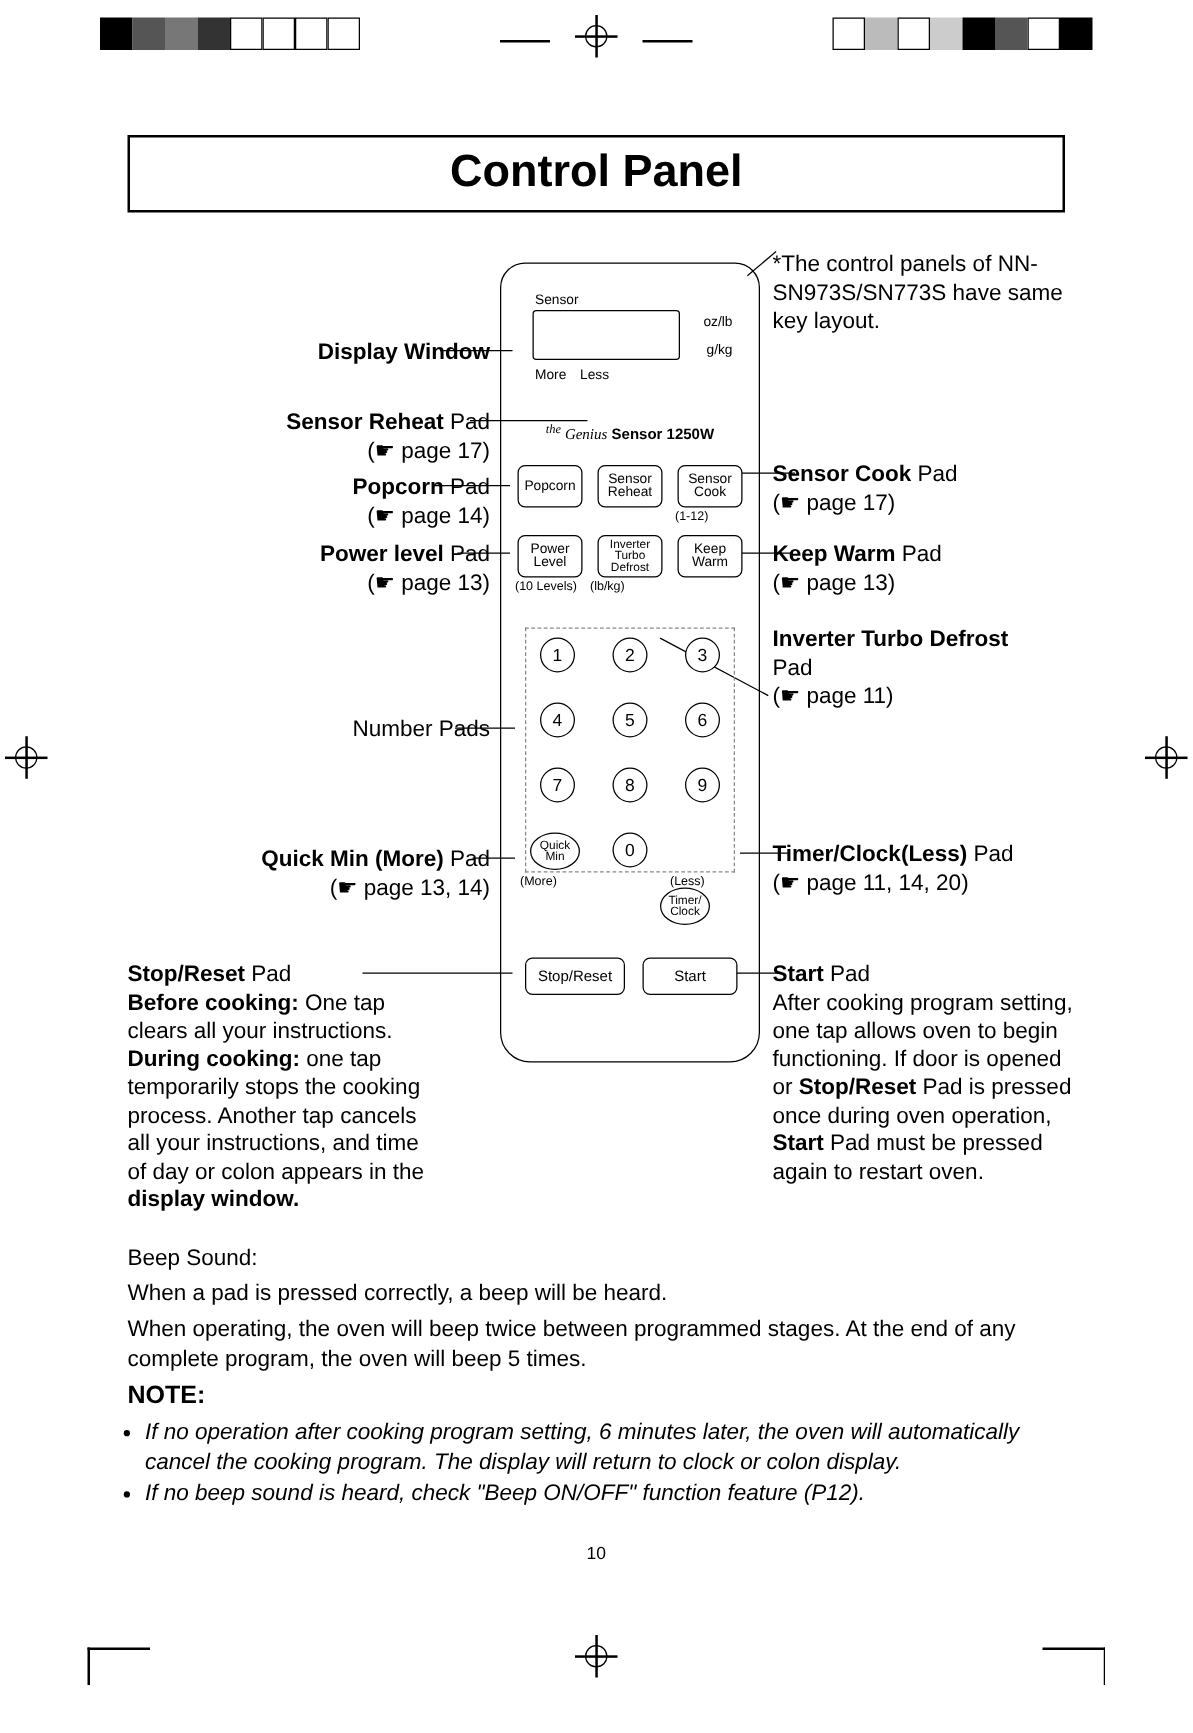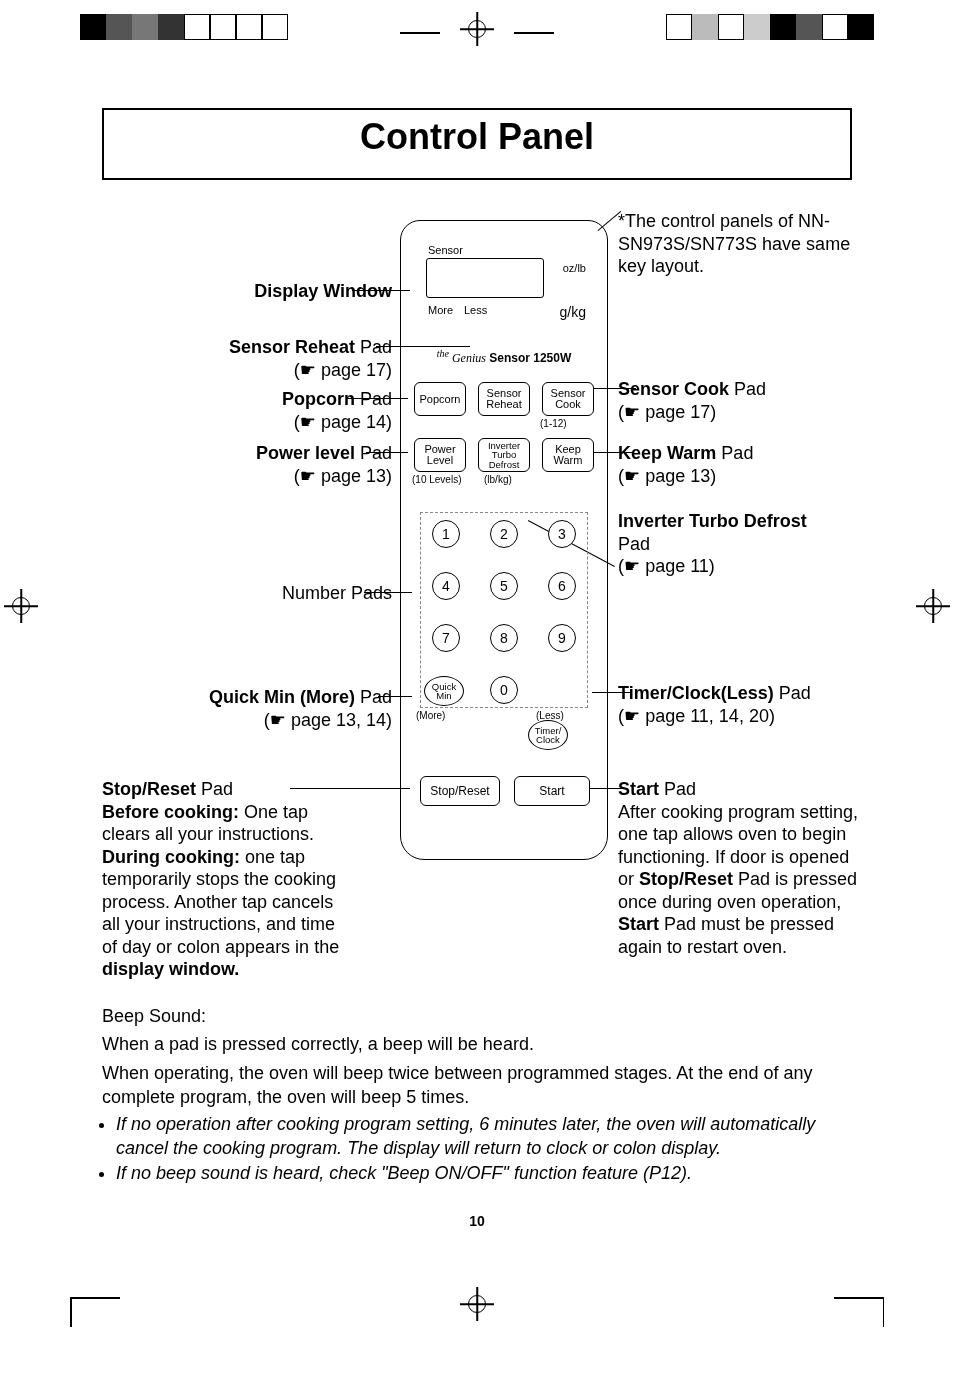--- a/index.html
+++ b/index.html
@@ -31,21 +31,21 @@
   .side-cross.left { left:4px; }
   .side-cross.right { right:4px; }
 
   
   .page { position:relative; padding: 12px 50px 40px 50px; }
 
   .title-box {
     border: 2px solid #000;
     margin: 48px 52px 30px 52px;
     text-align: center;
-    padding: 6px 0 20px 0;
+    padding: 6px 0 10px 0;
   }
   .title-box h1 {
     margin:0;
     font-size: 36px;
     font-weight: bold;
   }
 
   
   .diagram {
     position: relative;
@@ -82,21 +82,21 @@
   
   .disp {
     position:absolute;
     left:22px; top:24px;
     right:22px;
     height:78px;
   }
   .disp .sensor-lbl { position:absolute; left:6px; top:0; font-size:11px; }
   .disp .screen { position:absolute; left:4px; top:14px; right:42px; height:40px; border:1.4px solid #000; border-radius:3px; }
   .disp .unit1 { position:absolute; right:0; top:18px; font-size:11px; }
-  .disp .unit2 { position:absolute; right:0; top:40px; font-size:14px;margin-top:20px; }
+  .disp .unit2 { position:absolute; right:0; top:40px; font-size:11px; }
   .disp .more  { position:absolute; left:6px;  top:60px; font-size:11px; }
   .disp .less  { position:absolute; left:42px; top:60px; font-size:11px; }
 
   .brand { position:absolute; left:0; right:0; top:128px; text-align:center; font-size:12px; }
   .brand .g { font-style:italic; font-family: Liberation Serif, serif; }
   .brand .s { font-weight:bold; }
 
   
   .fpad {
     position:absolute;
@@ -141,21 +141,21 @@
   
   .lead { position:absolute; height:1.4px; background:#000; }
 
   
   .body-text { margin: 0 52px; font-size:18px; line-height:1.35; }
   .body-text p { margin: 0 0 4px 0; }
   .note-h { font-weight:bold; font-size:20px; margin-top:10px; }
   .bullets { margin:2px 0 0 0; padding-left:14px;font-style:italic; }
   .bullets li { margin-bottom:2px; font-size:18px; line-height:1.3; }
 
-  .pagenum { text-align:center; font-weight:bold; font-size:14px; margin-top:28px; }
+  .pagenum { text-align:center; font-weight:normal; font-size:14px; margin-top:28px; }
 
   
   .regbar-bottom { position:relative; height:50px; margin-top:18px; }
 </style>
 </head>
 <body>
 
 <div class="regbar">
   <div class="row">
     <span class="left-sq">
@@ -300,21 +300,21 @@
       <div class="fpad" style="left:14px; top:218px;">
           <span>Power</span>
           <span>Level</span>
         </div>
       <div class="sublabel" style="left:12px; top:254px;">(10 Levels)</div>
       <div class="fpad" style="left:78px; top:218px; font-size:9.5px;">
           <span>Inverter</span>
           <span>Turbo</span>
           <span>Defrost</span>
         </div>
-      <div class="sublabel" style="left:84px; top:254px;">(lb/kg)</div>
+      <div class="sublabel" style="left:72px; top:254px;">(lb/kg)</div>
       <div class="fpad" style="left:142px; top:218px;">
           <span>Keep</span>
           <span>Warm</span>
         </div>
 
       <div class="dashed" style="left:20px; top:292px; width:168px; height:196px;"></div>
 
       <div class="numpad" style="left:32px;  top:300px;">1</div>
       <div class="numpad" style="left:90px;  top:300px;">2</div>
       <div class="numpad" style="left:148px; top:300px;">3</div>
@@ -340,20 +340,21 @@
       <div class="rectpad" style="left:20px; top:556px; width:80px;">Stop/Reset</div>
       <div class="rectpad" style="left:114px; top:556px; width:76px;">Start</div>
     </div>
   </div>
 
   <div class="body-text">
     <p>Beep Sound:</p>
     <p>When a pad is pressed correctly, a beep will be heard.</p>
     <p>When operating, the oven will beep twice between programmed stages. At the end of any complete program, the oven will beep 5 times.</p>
 
+    <p class="note-h">NOTE:</p>
     <ul class="bullets">
       <li>If no operation after cooking program setting, 6 minutes later, the oven will automatically cancel the cooking program. The display will return to clock or colon display.</li>
       <li>If no beep sound is heard, check "Beep ON/OFF" function feature (P12).</li>
     </ul>
   </div>
 
   <div class="pagenum">10</div>
 </div>
 
 <div class="regbar-bottom">

